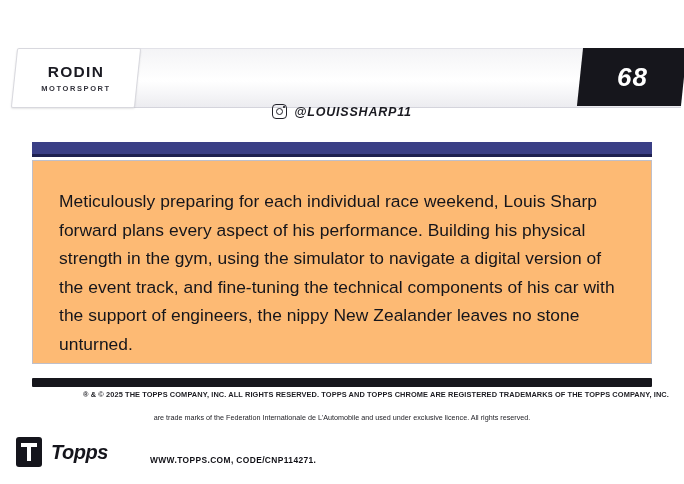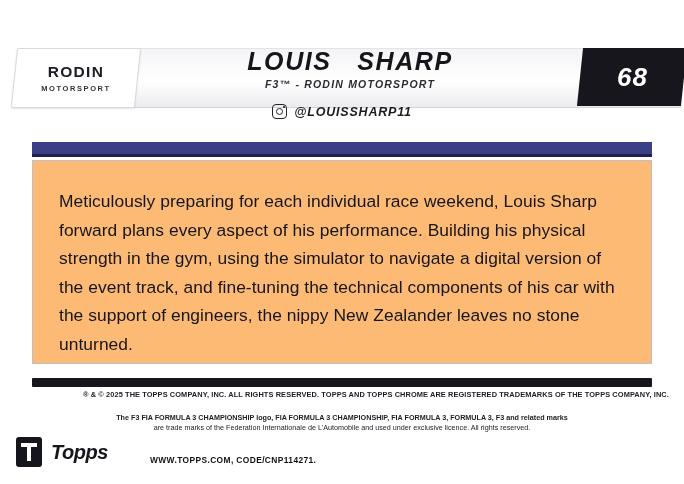--- a/index.html
+++ b/index.html
@@ -350,28 +350,20 @@
 
     <div class="name-bar"></div>
 
     <div class="team-block">
       <div class="team-block-inner">
         <div class="team-name">RODIN</div>
         <div class="team-sub">MOTORSPORT</div>
       </div>
     </div>
 
-    <div class="name-text-wrap">
-      <div class="player-name">
-        <span class="first">LOUIS</span>
-        <span>&nbsp;</span>
-        <span class="last">SHARP</span>
-      </div>
-      <div class="player-sub">F3™ - RODIN MOTORSPORT</div>
-    </div>
 
     <div class="number-box">
       <span class="number-text">68</span>
     </div>
   </div>
 
   <div class="social-row">
     <span class="social-inline">
       <span class="ig-icon"></span>
       <span class="social-handle">@LOUISSHARP11</span>
@@ -382,21 +374,20 @@
   <div class="accent-bar-shadow"></div>
 
   <div class="bio-panel">
     <div class="bio-text">Meticulously preparing for each individual race weekend, Louis Sharp forward plans every aspect of his performance. Building his physical strength in the gym, using the simulator to navigate a digital version of the event track, and fine-tuning the technical components of his car with the support of engineers, the nippy New Zealander leaves no stone unturned.</div>
   </div>
   <div class="panel-foot"></div>
 
   <div class="copyright">® &amp; © 2025 THE TOPPS COMPANY, INC. ALL RIGHTS RESERVED. TOPPS AND TOPPS CHROME ARE REGISTERED TRADEMARKS OF THE TOPPS COMPANY, INC.</div>
 
   <div class="legal">
-    <div class="l1">The F3 FIA FORMULA 3 CHAMPIONSHIP logo, FIA FORMULA 3 CHAMPIONSHIP, FIA FORMULA 3, FORMULA 3, F3 and related marks</div>
     <div>are trade marks of the Federation Internationale de L'Automobile and used under exclusive licence. All rights reserved.</div>
   </div>
 
   <div class="url">WWW.TOPPS.COM, CODE/CNP114271.</div>
 
   <div class="topps-logo">
     <span class="topps-t"></span>
     <span class="topps-word">Topps</span>
   </div>
 

